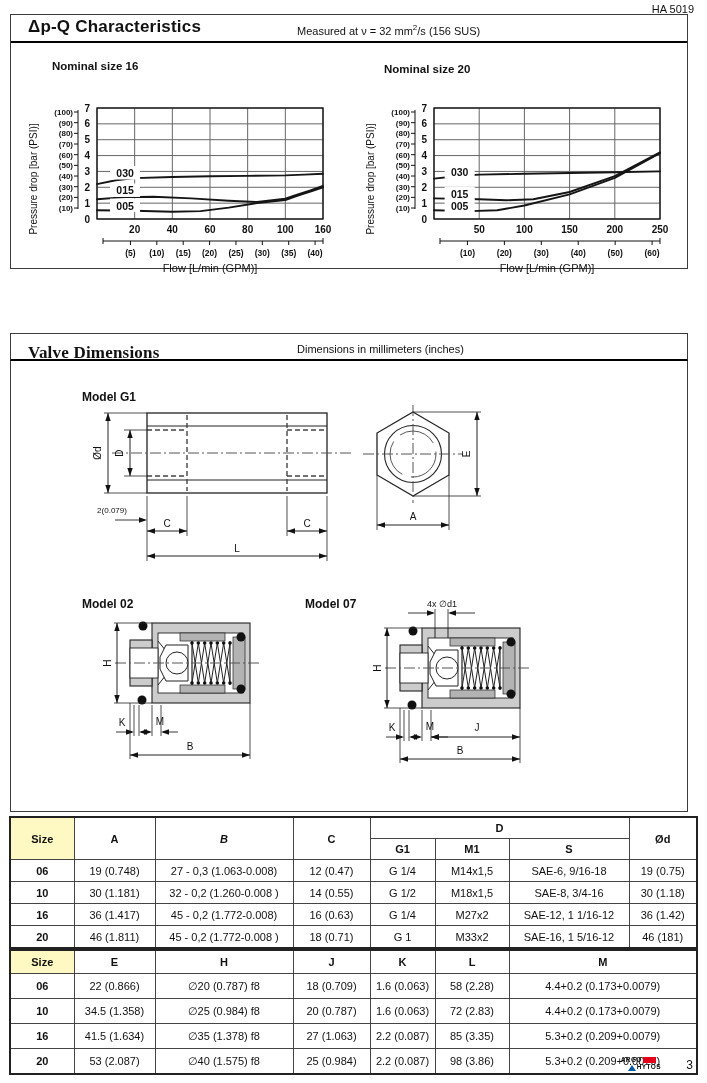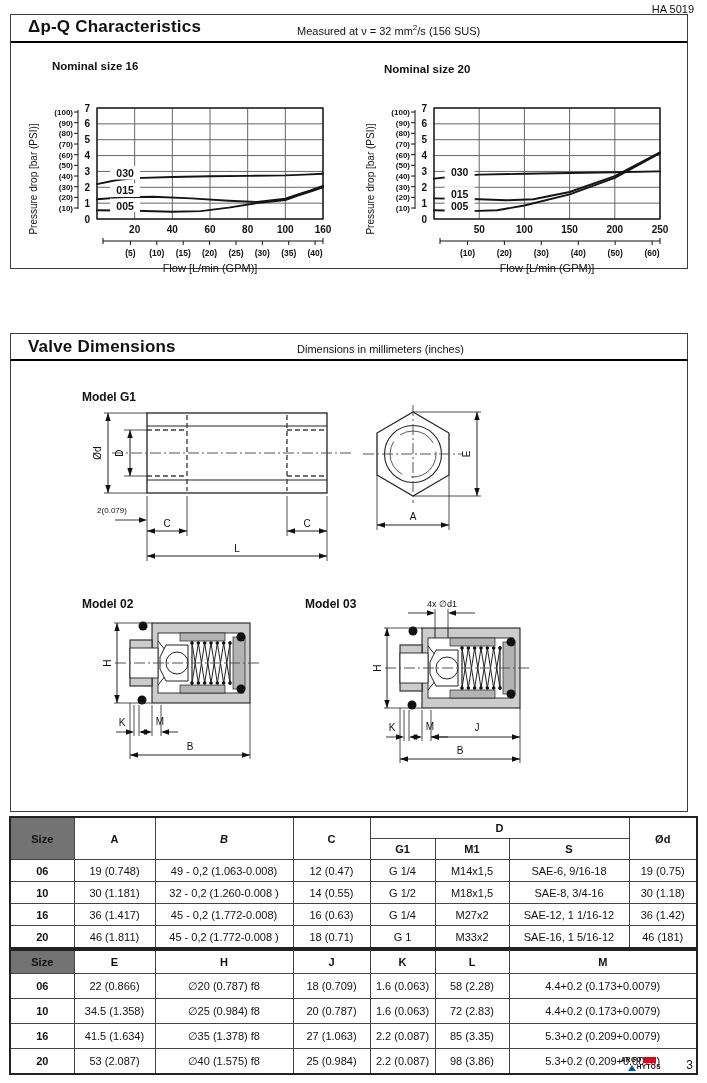--- a/index.html
+++ b/index.html
@@ -11,21 +11,21 @@
   .sec-sub{position:absolute;left:286px;top:8px;font-size:11px;}
   .sec-sub sup{font-size:8px;}
   .chart-title{position:absolute;font-size:11.5px;font-weight:bold;padding-left:12px;}
   .model-label{position:absolute;font-size:12px;font-weight:bold;}
   #doc-code{position:absolute;top:3px;right:13px;font-size:11px;}
   table{border-collapse:collapse;table-layout:fixed;width:687px;font-size:11px;border:2px solid #222;}
   th,td{border:1px solid #444;text-align:center;padding:0;overflow:hidden;white-space:nowrap;}
   #table1 th{height:20px;} #table1 td{height:21px;}
   #table2 th{height:22px;} #table2 td{height:24px;}
   th{font-weight:bold;background:#fff;}
-  th.size-h{background:#737373;}
+  th.size-h{background:#fef9c3;}
   td.size-c{font-weight:bold;}
   th.it{font-style:italic;}
   #tables-wrap{position:absolute;left:9px;top:816px;}
   #table2{border-top:2px solid #222;}
   #footer-logo{position:absolute;top:1056px;right:46px;font-size:6.5px;font-weight:bold;line-height:7px;letter-spacing:.4px;}
   #footer-logo .red{display:inline-block;width:13px;height:6px;vertical-align:middle;margin-left:1px;}
   #footer-logo .blue{display:inline-block;width:0;height:0;border-left:4px solid transparent;border-right:4px solid transparent;border-bottom:6px solid #005aa0;vertical-align:middle;margin-right:1px;}
   #page-num{position:absolute;top:1058px;right:14px;font-size:12px;}
   svg text{font-family:"Liberation Sans",sans-serif;}
 </style>
@@ -197,21 +197,21 @@
     <line x1="216.23319999999998" y1="140" x2="216.23319999999998" y2="144" stroke="#111" stroke-width="1"></line>
     <text x="216.23319999999998" y="155" fill="#111" font-size="8.5" text-anchor="middle" font-weight="bold">(40)</text>
     <line x1="253.1616" y1="140" x2="253.1616" y2="144" stroke="#111" stroke-width="1"></line>
     <text x="253.1616" y="155" fill="#111" font-size="8.5" text-anchor="middle" font-weight="bold">(50)</text>
     <line x1="290.09000000000003" y1="140" x2="290.09000000000003" y2="144" stroke="#111" stroke-width="1"></line>
     <text x="290.09000000000003" y="155" fill="#111" font-size="8.5" text-anchor="middle" font-weight="bold">(60)</text>
     <text x="185" y="171" fill="#111" font-size="11" text-anchor="middle">Flow [L/min (GPM)]</text>
   </svg>
 
 <div class="panel" style="top:333px;height:28px;border-bottom:2px solid #000;">
-  <span class="sec-title" style="top:3px;">Valve Dimensions</span>
+  <span class="sec-title" style="top:9px;font-family:Liberation Serif, serif;">Valve Dimensions</span>
   <span class="sec-sub" style="top:9px;">Dimensions in millimeters (inches)</span>
 </div>
 
 <div class="panel" style="top:361px;height:451px;border-top:none;"></div>
 <div class="model-label" style="left:82px;top:390px;">Model G1</div>
 <svg id="g1svg" class="abs" style="left:60px;top:403px;" width="480" height="180">
     <rect x="87" y="10" width="180" height="80" fill="#fff" stroke="#222" stroke-width="1.3"></rect>
     <line x1="87" y1="23" x2="267" y2="23" stroke="#222" stroke-width="1"></line>
     <line x1="87" y1="77" x2="267" y2="77" stroke="#222" stroke-width="1"></line>
     <line x1="87" y1="27" x2="127" y2="27" stroke="#444" stroke-width="1.4" stroke-dasharray="5 3"></line>
@@ -264,21 +264,21 @@
     <path d="M0 0 L-8 -2.7 L-8 2.7 Z" fill="#111" transform="translate(417 93) rotate(90)"></path>
     <text x="410" y="51" fill="#111" font-size="10" text-anchor="middle" transform="rotate(-90 410 51)">E</text>
     <line x1="317" y1="72" x2="317" y2="127" stroke="#222" stroke-width="0.8"></line>
     <line x1="389" y1="72" x2="389" y2="127" stroke="#222" stroke-width="0.8"></line>
     <line x1="317" y1="122" x2="389" y2="122" stroke="#222" stroke-width="1"></line>
     <path d="M0 0 L-8 -2.7 L-8 2.7 Z" fill="#111" transform="translate(317 122) rotate(180)"></path>
     <path d="M0 0 L-8 -2.7 L-8 2.7 Z" fill="#111" transform="translate(389 122) rotate(0)"></path>
     <text x="353" y="117" fill="#111" font-size="10" text-anchor="middle">A</text>
   </svg>
 <div class="model-label" style="left:82px;top:597px;">Model 02</div>
-<div class="model-label" style="left:305px;top:597px;">Model 03</div>
+<div class="model-label" style="left:305px;top:597px;">Model 07</div>
 <svg id="m02svg" class="abs" style="left:95px;top:615px;" width="200" height="152">
     <rect x="57" y="8" width="98" height="80" fill="#ccc" stroke="#222" stroke-width="1.1"></rect>
     <rect x="35" y="25" width="22" height="46" fill="#ccc" stroke="#222" stroke-width="1.1"></rect>
     <rect x="63" y="18" width="85" height="60" fill="#fff" stroke="#222" stroke-width="0.9"></rect>
     <rect x="85" y="18" width="45" height="8" fill="#b3b3b3" stroke="#222" stroke-width="0.7"></rect>
     <rect x="85" y="70" width="45" height="8" fill="#b3b3b3" stroke="#222" stroke-width="0.7"></rect>
     <rect x="138" y="22" width="12" height="52" fill="#b3b3b3" stroke="#222" stroke-width="0.7"></rect>
     <rect x="35" y="33" width="28" height="30" fill="#fff" stroke="#222" stroke-width="0.9"></rect>
     <line x1="63" y1="26" x2="71" y2="36" stroke="#222" stroke-width="1"></line>
     <line x1="63" y1="70" x2="71" y2="60" stroke="#222" stroke-width="1"></line>
@@ -432,21 +432,21 @@
         <tr>
           <th>G1</th>
           <th>M1</th>
           <th>S</th>
         </tr>
       </thead>
       <tbody>
         <tr>
           <td class="size-c">06</td>
           <td>19 (0.748)</td>
-          <td>49 - 0,2 (1.063-0.008)</td>
+          <td>27 - 0,3 (1.063-0.008)</td>
           <td>12 (0.47)</td>
           <td>G 1/4</td>
           <td>M14x1,5</td>
           <td>SAE-6,  9/16-18</td>
           <td>19 (0.75)</td>
         </tr>
         <tr>
           <td class="size-c">10</td>
           <td>30 (1.181)</td>
           <td>32 - 0,2 (1.260-0.008 )</td>

